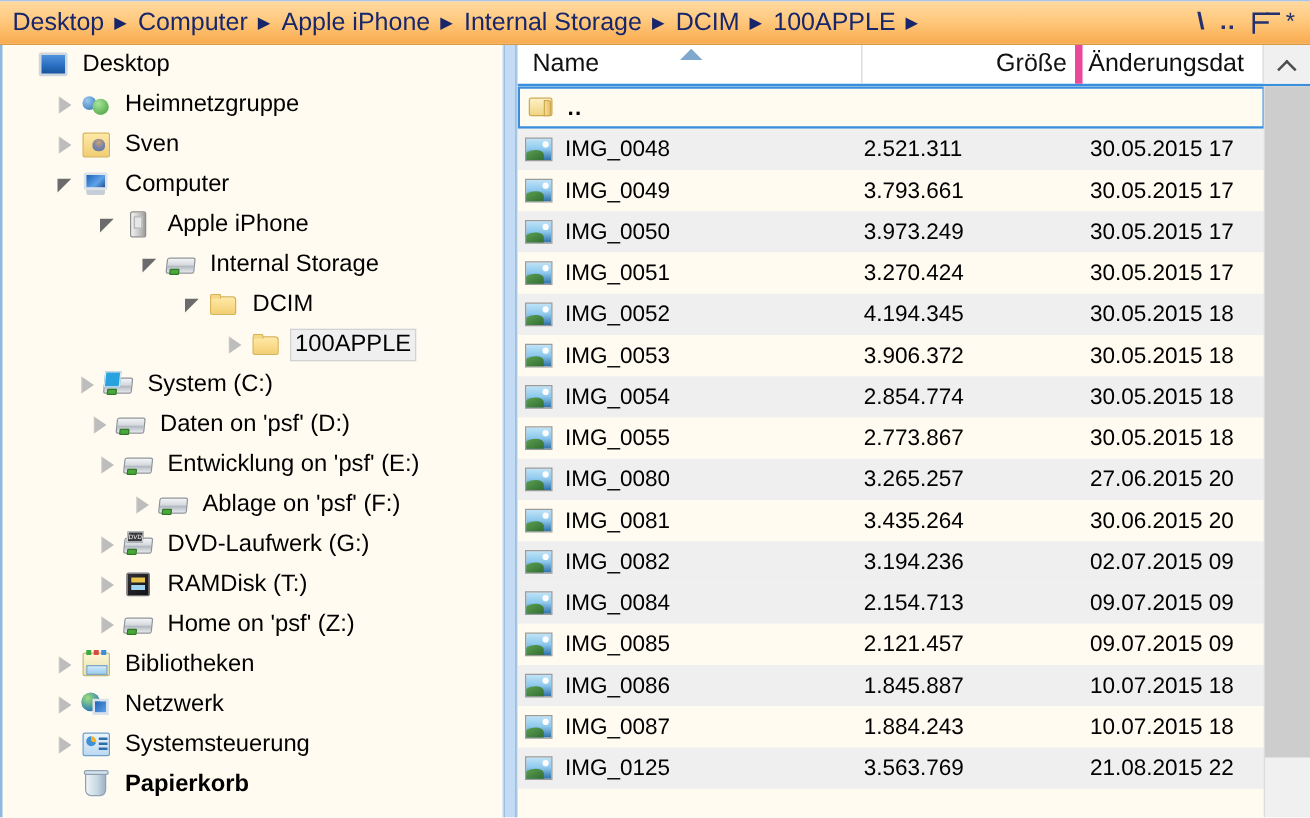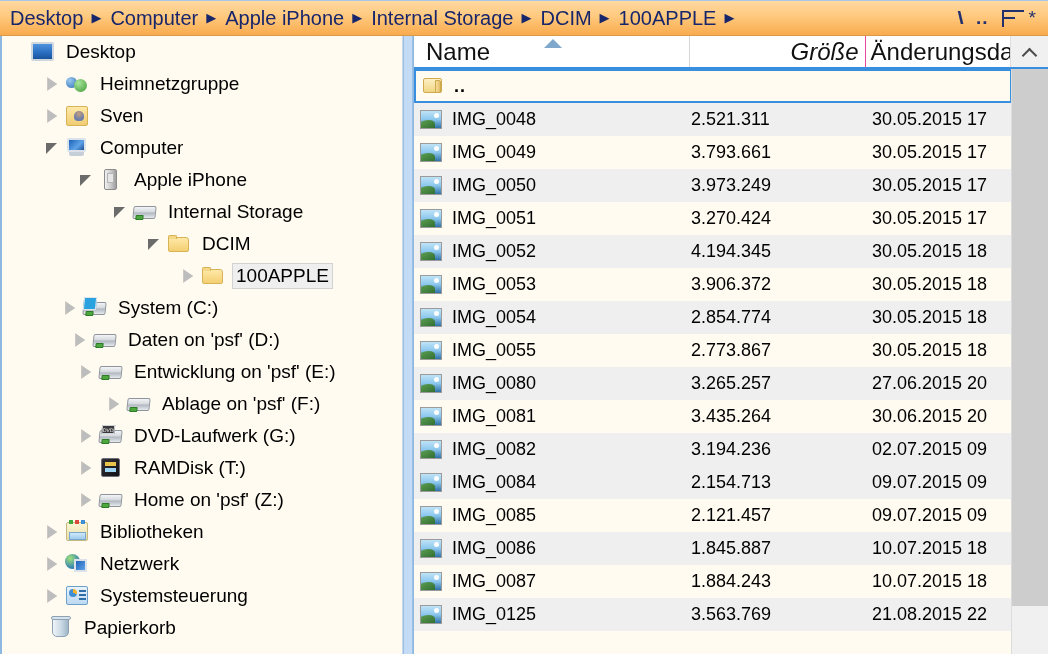--- a/index.html
+++ b/index.html
@@ -371,29 +371,29 @@
     position: relative;
     height: 33px;
     background: #ffffff;
     border-bottom: 2px solid #3a8ede;
     display: flex;
     box-sizing: border-box;
   }
   .hcell {
     position: relative;
     display: flex; align-items: center;
-    font-size: 24px; color: #111;
+    font-size: 20px; color: #111;
     box-sizing: border-box;
     cursor: default;
     overflow: hidden;
     white-space: nowrap;
     text-align: right;
   }
   .hcell.name { width: 277px; padding-left: 12px; border-right: 1px solid #d5d5d5; }
-  .hcell.size { width: 176px; justify-content: flex-end; padding-right: 6px; border-right: 1px solid #ec4899; font-style: italic; }
+  .hcell.size { width: 176px; justify-content: flex-end; padding-right: 6px; border-right: 6px solid #ec4899; }
   .hcell.date { width: 145px; padding-left: 5px; }
   .sortarrow {
     position: absolute; left: 130px; top: 3px;
     width: 0; height: 0;
     border-left: 9px solid transparent;
     border-right: 9px solid transparent;
     border-bottom: 9px solid #7fa8cc;
   }
   .hscrollcap {
     width: 37px;
@@ -651,21 +651,21 @@
           </span>
           <span class="tlabel">Netzwerk</span>
         </div>
         <div class="tnode" style="padding-left: 40px;">
           <span class="twist tw-closed"></span>
           <span class="ticon">
             <span class="ic-control"></span>
           </span>
           <span class="tlabel">Systemsteuerung</span>
         </div>
-        <div class="tnode" style="padding-left: 24px;">
+        <div class="tnode" style="padding-left: 40px; font-weight: bold;">
           <span class="twist "></span>
           <span class="ticon">
             <span class="ic-trash"></span>
           </span>
           <span class="tlabel">Papierkorb</span>
         </div>
       </div>
   </div>
 
   <div class="splitter"></div>

